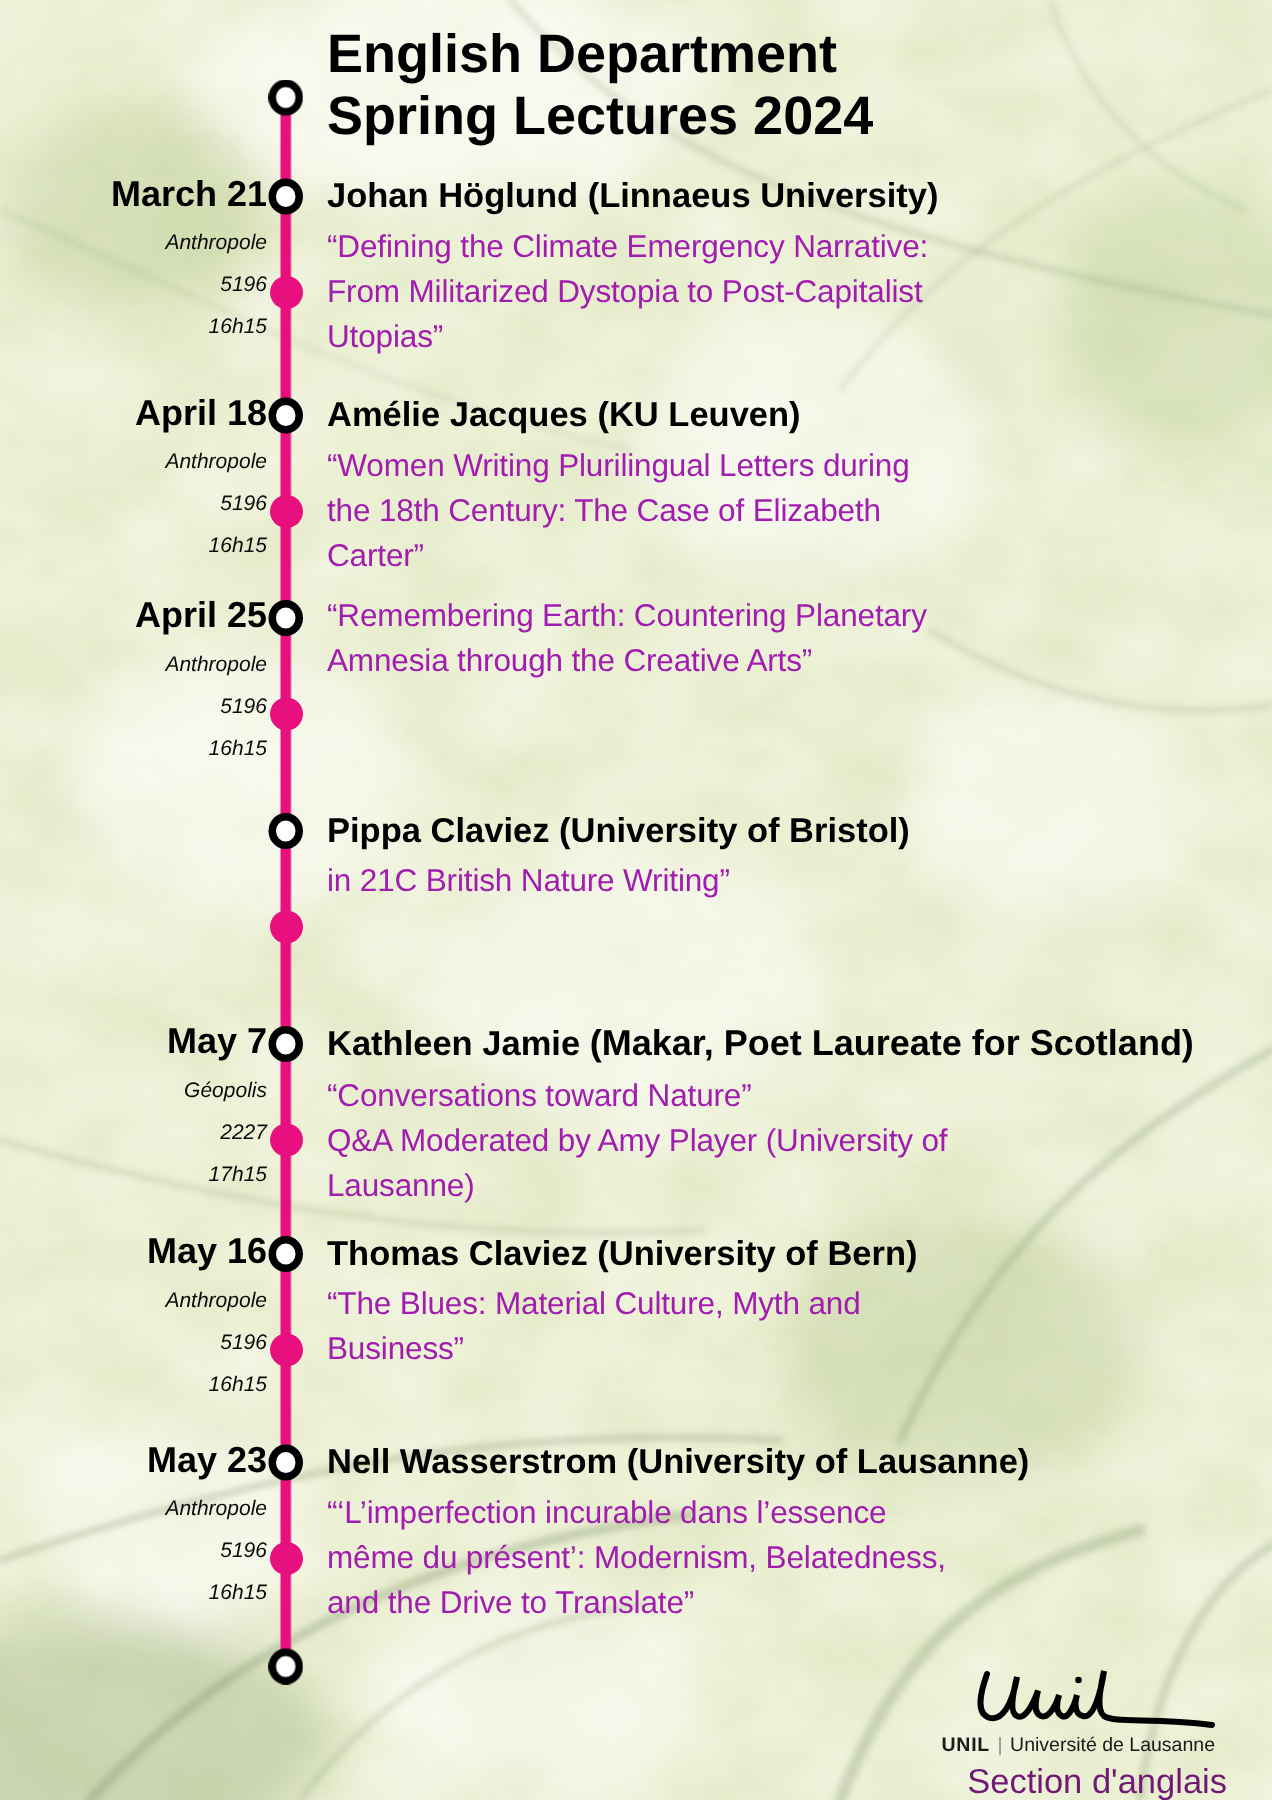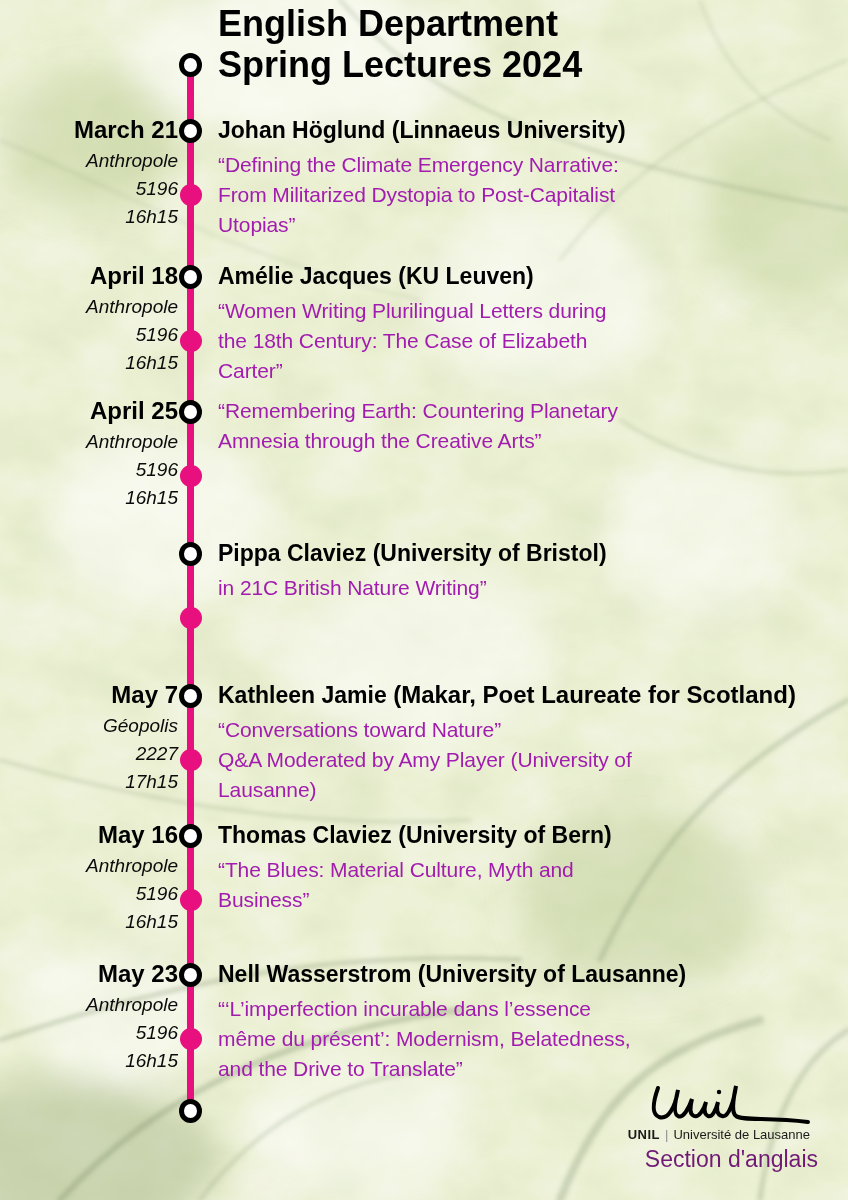--- a/index.html
+++ b/index.html
@@ -9,35 +9,35 @@
   }
   .bg{position:absolute;left:0;top:0;width:848px;height:1200px;}
 
   
   .rail{position:absolute;left:187px;top:65px;width:7px;height:1046px;background:var(--accent,#E8107F);}
   .node{position:absolute;width:23px;height:24px;border-radius:50%;
         background:#fff;border:5px solid #000;box-sizing:border-box;}
   .dot{position:absolute;width:22px;height:22px;border-radius:50%;background:var(--accent,#E8107F);}
 
   
-  .page-title{position:absolute;left:218px;top:3px;margin:0;
+  .page-title{position:absolute;left:218px;top:15px;margin:0;
     font-size:36px;font-weight:bold;line-height:41px;letter-spacing:0;}
 
   
   .event{position:absolute;left:0;width:848px;}
   .date-col{position:absolute;left:8px;top:0;width:170px;text-align:right;}
   .event-date{font-size:24px;font-weight:bold;line-height:30px;white-space:nowrap;}
-  .venue{font-style:italic;font-size:19px;line-height:28px;margin-top:2px;color:#0b0b0b;}
+  .venue{font-style:italic;font-size:14px;line-height:28px;margin-top:2px;color:#0b0b0b;}
   .content-col{position:absolute;left:218px;top:0;width:624px;}
   .speaker{font-size:23px;font-weight:bold;line-height:30px;margin-bottom:5px;white-space:nowrap;}
   .speaker.aff-small .aff{font-size:24px;}
   .lecture-title{font-size:21px;line-height:30px;letter-spacing:-0.1px;color:#a21caf;}
 
   
-  .footer{position:absolute;right:30px;top:1082px;text-align:right;}
+  .footer{position:absolute;right:30px;top:1110px;text-align:right;}
   .unil-script{display:block;margin:0 2px 0 auto;}
   .unil-line{font-size:13px;margin:1px 8px 0 0;color:#1a1a1a;white-space:nowrap;}
   .unil-acro{font-weight:bold;letter-spacing:.5px;}
   .unil-sep{color:#8d8d8d;margin:0 5px;font-weight:normal;}
   .unil-section{font-size:23px;margin-top:4px;color:#701a75;}
 </style>
 </head>
 <body>
 
 <div class="poster">

